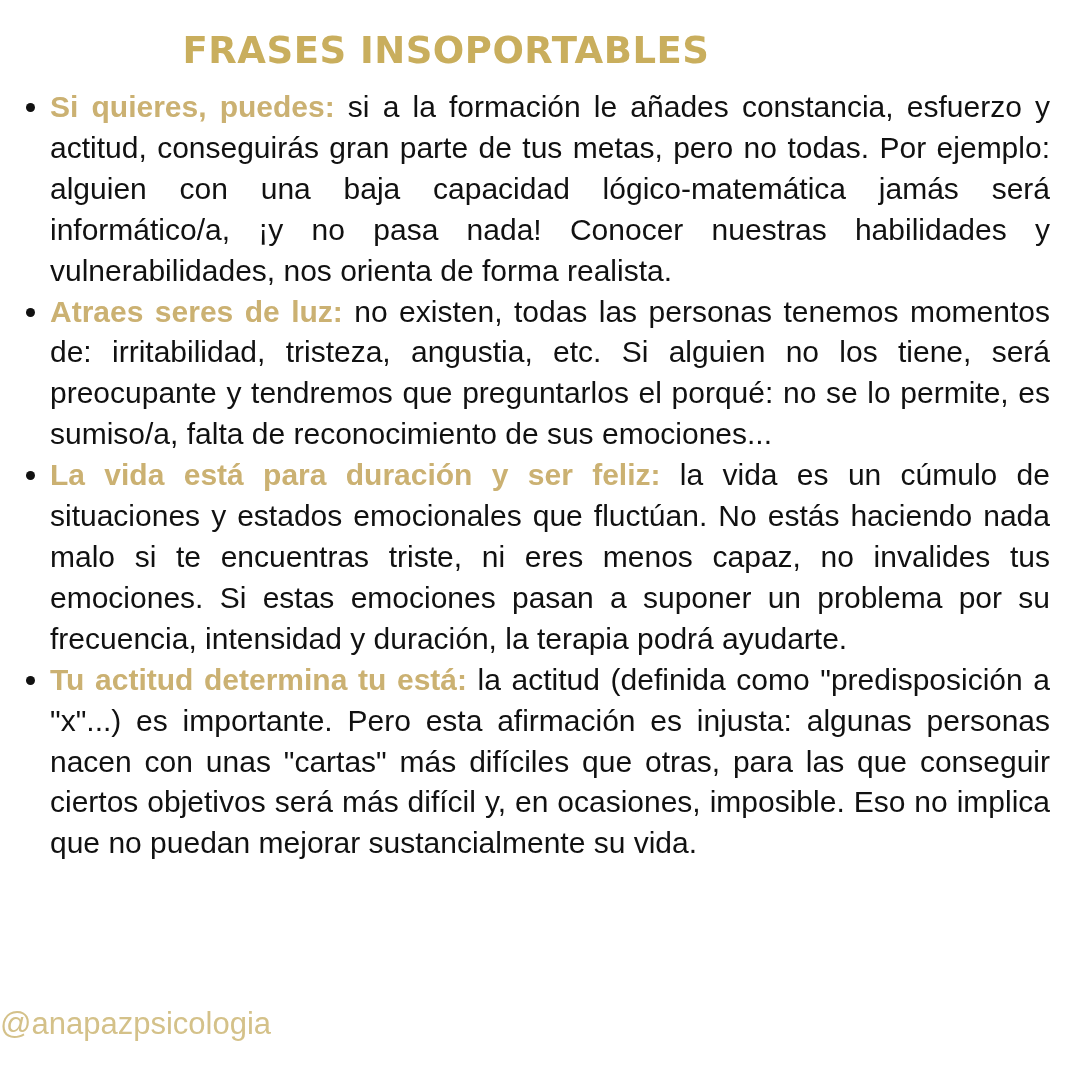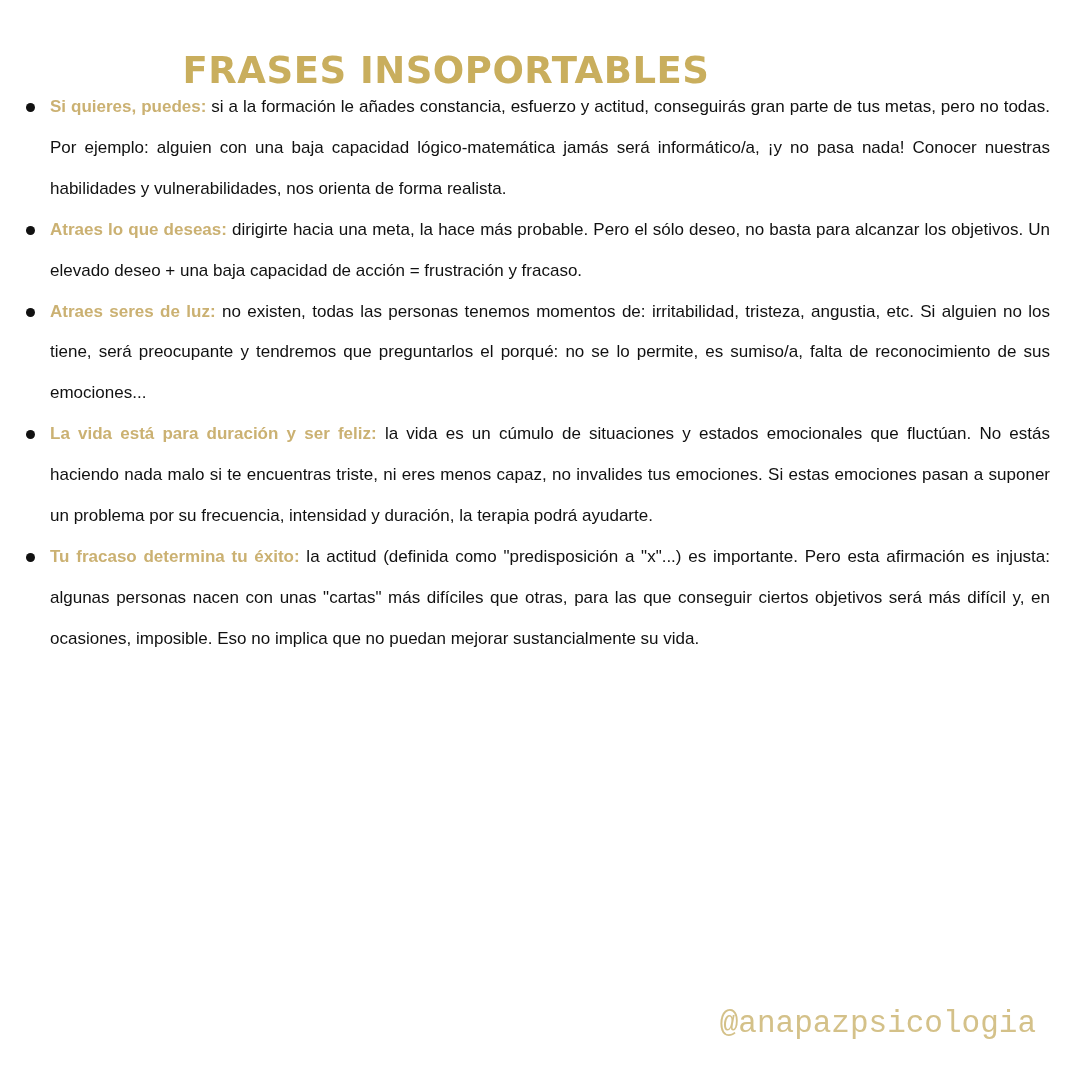--- a/index.html
+++ b/index.html
@@ -1,65 +1,61 @@
 <!DOCTYPE html>
 <html><head>
   <meta charset="utf-8">
   <style>
     html, body { margin: 0; padding: 0; background: #ffffff; }
     body { width: 1080px; height: 1080px; position: relative; overflow: hidden; }
     .page { position: absolute; left: 0; top: 0; width: 1080px; height: 1080px; background: #ffffff; }
     .title {
       position: absolute; top: 26px; left: 0; width: 892px; text-align: center;
       font-family: "DejaVu Sans", sans-serif; font-weight: bold;
-      font-size: 37px; letter-spacing: 0.5px; color: #C9AE5D; line-height: 50px; margin-top: 20px;
+      font-size: 37px; letter-spacing: 0.5px; color: #C9AE5D; line-height: 50px;
     }
     .list {
       position: absolute; top: 87px; left: 50px; width: 1000px;
       margin: 0; padding: 0; list-style: none;
     }
     .item {
       position: relative; margin: 0; padding: 0;
-      font-family: "Liberation Sans", sans-serif; font-size: 17px; line-height: 40.9px;
+      font-family: "Liberation Sans", sans-serif; font-size: 30px; line-height: 40.9px;
       color: #111111; text-align: justify;
     }
     .bullet {
       position: absolute; left: -24px; top: 16px; width: 9px; height: 9px;
       border-radius: 50%; background: #111111;
     }
     .lead { font-weight: bold; color: #CBB172; }
     .handle {
-      position: absolute; top: 1002px; left: 0; width: 1036px; text-align: right;
-      font-family: Liberation Mono, monospace; font-size: 31px; color: #D4C189;
+      position: absolute; top: 1002px; left: 0; width: 1036px; text-align: left;
+      font-family: Liberation Sans, sans-serif; font-size: 31px; color: #D4C189;
       line-height: 44px;
     }
   </style>
 </head>
 <body>
 
 <div class="page">
   <div class="title">FRASES INSOPORTABLES</div>
 
   <ul class="list">
     <li class="item">
       <span class="bullet"></span>
       <span class="lead">Si quieres, puedes:</span><span> si a la formación le añades constancia, esfuerzo y actitud, conseguirás gran parte de tus metas, pero no todas. Por ejemplo: alguien con una baja capacidad lógico-matemática jamás será informático/a, ¡y no pasa nada! Conocer nuestras habilidades y vulnerabilidades, nos orienta de forma realista.</span>
     </li>
     <li class="item">
       <span class="bullet"></span>
-      <span class="lead">Atraes lo que deseas:</span><span> dirigirte hacia una meta, la hace más probable. Pero el sólo deseo, no basta para alcanzar los objetivos. Un elevado deseo + una baja capacidad de acción = frustración y fracaso.</span>
-    </li>
-    <li class="item">
-      <span class="bullet"></span>
       <span class="lead">Atraes seres de luz:</span><span> no existen, todas las personas tenemos momentos de: irritabilidad, tristeza, angustia, etc. Si alguien no los tiene, será preocupante y tendremos que preguntarlos el porqué: no se lo permite, es sumiso/a, falta de reconocimiento de sus emociones...</span>
     </li>
     <li class="item">
       <span class="bullet"></span>
       <span class="lead">La vida está para duración y ser feliz:</span><span> la vida es un cúmulo de situaciones y estados emocionales que fluctúan. No estás haciendo nada malo si te encuentras triste, ni eres menos capaz, no invalides tus emociones. Si estas emociones pasan a suponer un problema por su frecuencia, intensidad y duración, la terapia podrá ayudarte.</span>
     </li>
     <li class="item">
       <span class="bullet"></span>
-      <span class="lead">Tu fracaso determina tu éxito:</span><span> la actitud (definida como "predisposición a "x"...) es importante. Pero esta afirmación es injusta: algunas personas nacen con unas "cartas" más difíciles que otras, para las que conseguir ciertos objetivos será más difícil y, en ocasiones, imposible. Eso no implica que no puedan mejorar sustancialmente su vida.</span>
+      <span class="lead">Tu actitud determina tu está:</span><span> la actitud (definida como "predisposición a "x"...) es importante. Pero esta afirmación es injusta: algunas personas nacen con unas "cartas" más difíciles que otras, para las que conseguir ciertos objetivos será más difícil y, en ocasiones, imposible. Eso no implica que no puedan mejorar sustancialmente su vida.</span>
     </li>
   </ul>
 
   <div class="handle">@anapazpsicologia</div>
 </div>
 
 </body></html>

